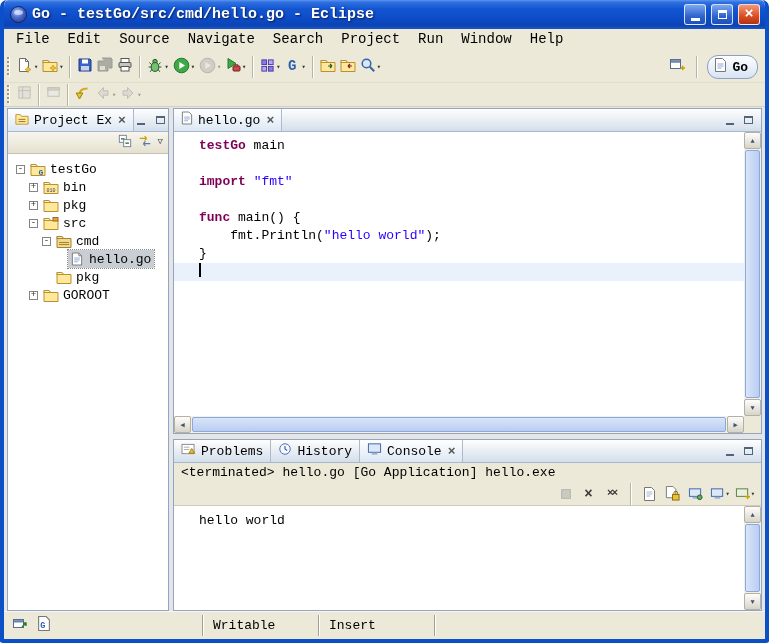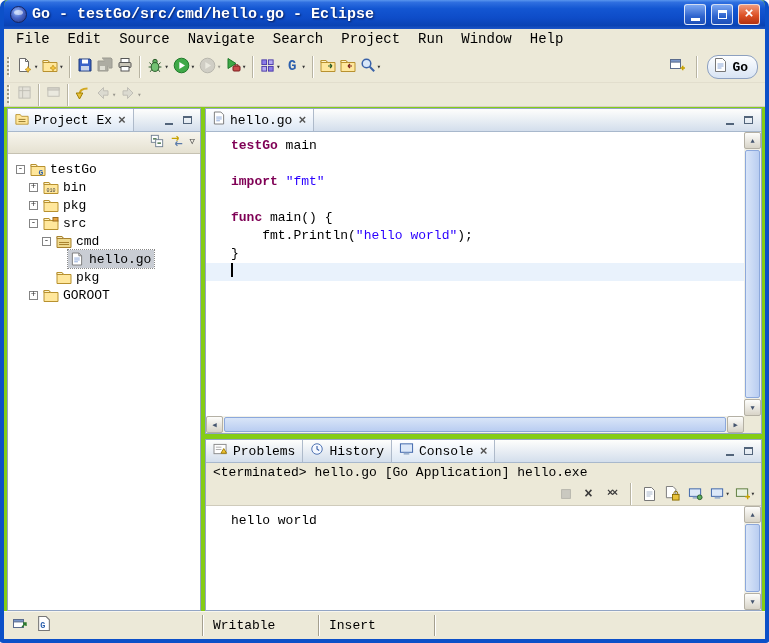--- a/index.html
+++ b/index.html
@@ -1,18 +1,18 @@
 <!DOCTYPE html>
 <html style="--kw: #7F0055; --str: #2A00FF; --plain: #000000; --curline: #E9F2FC;"><head>
 <meta charset="utf-8">
 <style>
   *{box-sizing:border-box;margin:0;padding:0;}
   html,body{width:769px;height:643px;}
   body{font-family:"Liberation Mono",monospace;font-size:13px;color:#000;overflow:hidden;background:#fff;}
-  .window{position:absolute;inset:0;border:4px solid #0C50C8;border-top:0;border-radius:7px 7px 3px 3px;background:#84cc16;display:flex;flex-direction:column;overflow:hidden;}
+  .window{position:absolute;inset:0;border:4px solid #0C50C8;border-top:0;border-radius:7px 7px 3px 3px;background:#e5e5e5;display:flex;flex-direction:column;overflow:hidden;}
 
   
   .titlebar{height:29px;flex:none;display:flex;align-items:center;gap:5px;padding:0 5px 0 6px;
     background:linear-gradient(to bottom,#5A96EE 0%,#2F6FE0 8%,#1356D2 30%,#0E4CC8 62%,#0A43B4 88%,#1D56C8 100%);
     border-radius:5px 5px 0 0;}
   .app-icon{width:17px;height:17px;flex:none;border-radius:50%;
     background:radial-gradient(circle at 6px 5px,#9AC0FF 0%,#4B68C8 45%,#20317E 100%);
     border:1px solid #17255E;position:relative;}
   .app-icon::after{content:"";position:absolute;left:3px;top:3px;width:9px;height:5px;border-radius:50%;background:rgba(255,255,255,.55);}
   .title-text{flex:1;color:#fff;font-weight:bold;font-size:15px;white-space:nowrap;overflow:hidden;text-shadow:1px 1px 2px rgba(8,26,84,.95);}
@@ -34,21 +34,21 @@
   .tbtn{height:24px;display:flex;align-items:center;justify-content:center;padding:0 2px;border-radius:2px;}
   .tbtn.disabled{filter:grayscale(1) opacity(.45);}
   .dd{font-size:7px;color:#333;margin-left:1px;}
   .tb-sep{width:0;height:22px;border-left:1px solid #B8B4A2;border-right:1px solid #fff;margin:0 4px;}
   .persp{margin-left:auto;display:flex;align-items:center;gap:5px;padding-right:7px;}
   .persp-active{display:flex;align-items:center;gap:5px;border:1px solid #8CA0C0;background:linear-gradient(#FDFEFF,#D8E4F4);border-radius:11px;padding:2px 9px 2px 6px;font-weight:bold;}
 
   
   .workspace{flex:1;display:flex;gap:4px;padding:1px 3px 0 3px;min-height:0;}
   .panel{border:1px solid #93A5C4;background:#fff;display:flex;flex-direction:column;min-height:0;min-width:0;}
-  .left-panel{width:194px;flex:none;}
+  .left-panel{width:162px;flex:none;}
   .right-col{flex:1;display:flex;flex-direction:column;gap:5px;min-width:0;}
   .editor-panel{height:326px;flex:none;}
   .console-panel{flex:1;}
 
   .view-header{height:23px;flex:none;display:flex;align-items:stretch;background:linear-gradient(#FEFEFC,#D3DEEC);border-bottom:1px solid #A8B8CC;}
   .vtab{display:flex;align-items:center;gap:5px;padding:0 7px;border-right:1px solid #AEBACA;background:linear-gradient(#FFFFFF,#DCE7F4);white-space:nowrap;}
   .vtab.inactive{background:transparent;}
   .tab-x{color:#555;font-weight:bold;font-size:13px;line-height:1;margin-left:1px;}
   .view-ctrl{margin-left:auto;display:flex;align-items:center;gap:4px;padding-right:5px;}
   .vc-btn{width:15px;height:15px;display:flex;align-items:center;justify-content:center;}

